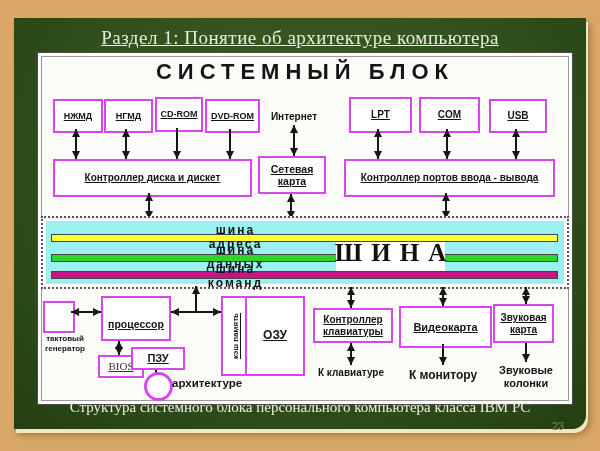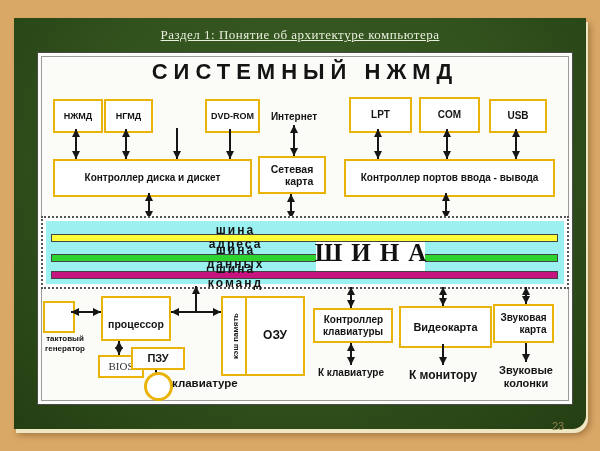--- a/index.html
+++ b/index.html
@@ -4,33 +4,33 @@
 <style>
   html,body{margin:0;padding:0;}
   #stage{position:relative;width:600px;height:451px;background:#d9a766;overflow:hidden;
          font-family:"Liberation Sans",sans-serif;}
   
   #frame{position:absolute;left:14px;top:18px;width:572px;height:411px;
          background:radial-gradient(ellipse at 50% 35%, #3c5e26 0%, #31511d 55%, #243f13 100%);
          border-radius:0 0 14px 0;
          box-shadow:2px 4px 0 0 #efe7c2, 4px 6px 6px rgba(90,60,20,.45);}
   #slide-title{position:absolute;left:0;top:9px;width:100%;text-align:center;
-         font-family:"Liberation Serif",serif;font-size:13px;color:#e9eedd;
+         font-family:"Liberation Serif",serif;font-size:19px;color:#e9eedd;
          text-decoration:underline;letter-spacing:.5px;}
   
   #panel{position:absolute;left:23px;top:34px;width:534px;height:351px;
          background:#fbfbf8;border:1px solid #4a4a4a;}
   #panel-inner-border{position:absolute;left:3px;top:3px;right:3px;bottom:3px;
          border:1px solid #9a9a9a;pointer-events:none;}
   #heading{position:absolute;left:0;top:6px;width:100%;text-align:center;
          font-size:22px;font-weight:bold;color:#141414;letter-spacing:6px;}
   
-  .bx{position:absolute;background:#ffffff;border:2px solid #eab308;
-      display:flex;align-items:center;justify-content:center;text-align:right;
-      font-weight:bold;color:#141414;line-height:1.15;}
+  .bx{position:absolute;background:#ffffff;border:2px solid #d946ef;
+      display:flex;align-items:center;justify-content:center;text-align:center;
+      font-weight:bold;color:#141414;line-height:1.15;text-decoration:underline;}
   .lbl{position:absolute;text-align:center;font-weight:bold;color:#141414;line-height:1.2;}
   
   .cv{position:absolute;width:10px;}
   .cv::before{content:"";position:absolute;left:4px;top:0;bottom:0;width:2px;background:#161616;}
   .cv .u{position:absolute;top:0;left:1px;width:0;height:0;
          border-left:4px solid transparent;border-right:4px solid transparent;
          border-bottom:8px solid #161616;}
   .cv .d{position:absolute;bottom:0;left:1px;width:0;height:0;
          border-left:4px solid transparent;border-right:4px solid transparent;
          border-top:8px solid #161616;}
@@ -43,44 +43,45 @@
          border-top:4px solid transparent;border-bottom:4px solid transparent;
          border-left:8px solid #161616;}
   .pline{position:absolute;background:#161616;}
   
   #bus-strip{position:absolute;left:3px;top:163px;width:528px;height:73px;
          background:#ffffff;border:2px dotted #555;box-sizing:border-box;}
   #bus-cyan{position:absolute;left:3px;top:3px;right:3px;bottom:3px;background:#9bf0f0;}
   .busbar{position:absolute;left:13px;width:507px;border:1px solid #444;box-sizing:border-box;}
   .buslbl{position:absolute;left:150px;width:95px;text-align:center;font-size:12px;
          font-weight:bold;letter-spacing:2px;color:#141414;z-index:6;}
-  #bus-name-box{position:absolute;left:278px;top:182px;width:109px;height:36px;background:#ffffff;
+  #bus-name-box{position:absolute;left:298px;top:182px;width:109px;height:36px;background:#ffffff;
          z-index:4;display:flex;align-items:center;justify-content:center;
          font-family:"Liberation Serif",serif;font-weight:bold;font-size:25px;
          letter-spacing:9px;color:#111;padding-left:9px;box-sizing:border-box;}
   
   #caption{position:absolute;left:0;bottom:13px;width:100%;text-align:center;
          font-family:"Liberation Serif",serif;font-size:15px;color:#eef0e2;}
   #page-number{position:absolute;left:524px;top:420px;font-size:11px;color:#977;
          color:#8f7f4f;font-family:"Liberation Sans",sans-serif;margin-left:28px;}
   .vert-text{writing-mode:vertical-rl;transform:rotate(180deg);}
 </style>
 </head>
 <body>
 
 <div id="stage">
   <div id="frame">
     <div id="slide-title">Раздел 1: Понятие об архитектуре компьютера</div>
 
     <div id="panel">
       <div id="panel-inner-border"></div>
-      <div id="heading">СИСТЕМНЫЙ НЖМД</div>
+      <div id="heading">СИСТЕМНЫЙ БЛОК</div>
 
       <div class="bx" style="left:15px;top:46px;width:46px;height:30px;font-size:9px;">НЖМД</div>
       <div class="bx" style="left:66px;top:46px;width:45px;height:30px;font-size:9px;">НГМД</div>
+      <div class="bx" style="left:117px;top:44px;width:44px;height:31px;font-size:9px;">CD-ROM</div>
       <div class="bx" style="left:167px;top:46px;width:51px;height:30px;font-size:9px;">DVD-ROM</div>
       <div class="lbl" style="left:228px;top:58px;width:56px;font-size:10px;">Интернет</div>
       <div class="bx" style="left:311px;top:44px;width:59px;height:32px;font-size:10px;">LPT</div>
       <div class="bx" style="left:451px;top:46px;width:54px;height:30px;font-size:10px;">USB</div>
       <div class="bx" style="left:381px;top:44px;width:57px;height:32px;font-size:10px;">COM</div>
 
       <div class="cv" style="left:33px;top:76px;height:30px;">
           <span class="u"></span>
           <span class="d"></span>
         </div>
@@ -167,21 +168,21 @@
           <span class="r"></span>
         </div>
       <div class="cv" style="left:76px;top:288px;height:14px;">
           <span class="u"></span>
           <span class="d"></span>
         </div>
       <div class="bx" style="left:60px;top:302px;width:42px;height:19px;font-size:11px;font-family:'Liberation Serif',serif;font-weight:normal;color:#333;">BIOS</div>
       <div class="bx" style="left:93px;top:294px;width:50px;height:19px;font-size:11px;z-index:2;">ПЗУ</div>
       <div class="pline" style="left:117px;top:313px;width:2px;height:7px;"></div>
       <div class="bx" style="left:106px;top:319px;width:23px;height:23px;border-radius:50%;border-width:3px;"></div>
-      <div class="lbl" style="left:134px;top:324px;width:75px;font-size:11.5px;text-align:left;">клавиатуре</div>
+      <div class="lbl" style="left:134px;top:324px;width:75px;font-size:11.5px;text-align:left;">архитектуре</div>
 
       <div class="bx" style="left:183px;top:243px;width:26px;height:76px;font-size:8px;">
         <span class="vert-text">кэш память</span>
       </div>
       <div class="bx" style="left:207px;top:243px;width:56px;height:76px;font-size:12px;">ОЗУ</div>
 
       <div class="bx" style="left:275px;top:255px;width:80px;height:35px;font-size:10px;padding:0 24px;box-sizing:border-box;">Контроллер клавиатуры</div>
       <div class="bx" style="left:361px;top:253px;width:89px;height:38px;font-size:11px;">Видеокарта</div>
       <div class="bx" style="left:455px;top:251px;width:61px;height:39px;font-size:10px;padding:0 6px;box-sizing:border-box;">Звуковая карта</div>
 
@@ -193,15 +194,16 @@
       <div class="cv" style="left:400px;top:291px;height:21px;">
           <span class="d"></span>
         </div>
       <div class="lbl" style="left:365px;top:315px;width:80px;font-size:12px;">К монитору</div>
       <div class="cv" style="left:483px;top:290px;height:19px;">
           <span class="d"></span>
         </div>
       <div class="lbl" style="left:448px;top:311px;width:80px;font-size:11px;">Звуковые колонки</div>
     </div>
 
+    <div id="caption">Структура системного блока персонального компьютера класса IBM PC</div>
   </div>
   <div id="page-number">23</div>
 </div>
 
 </body></html>

